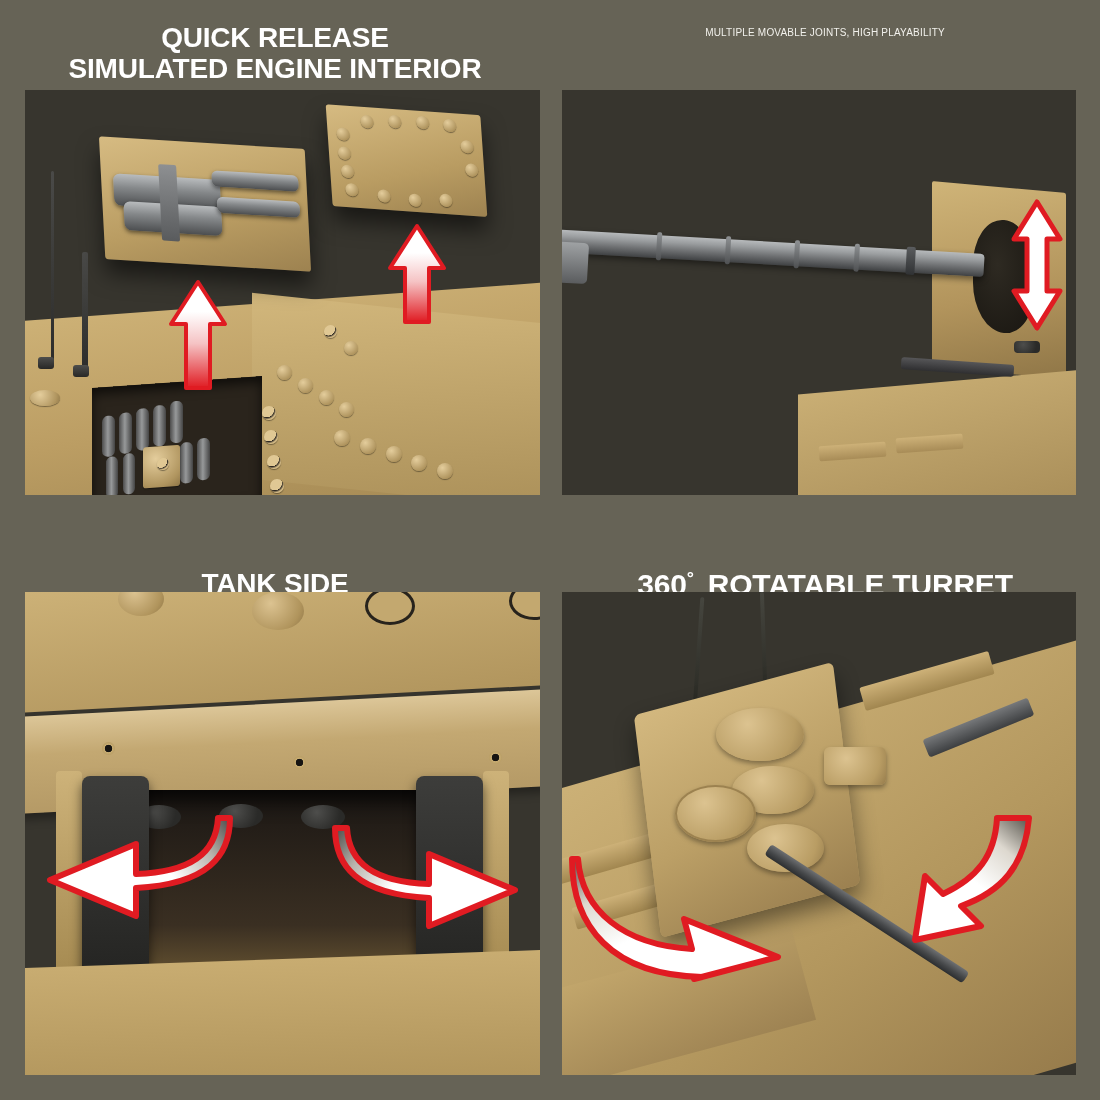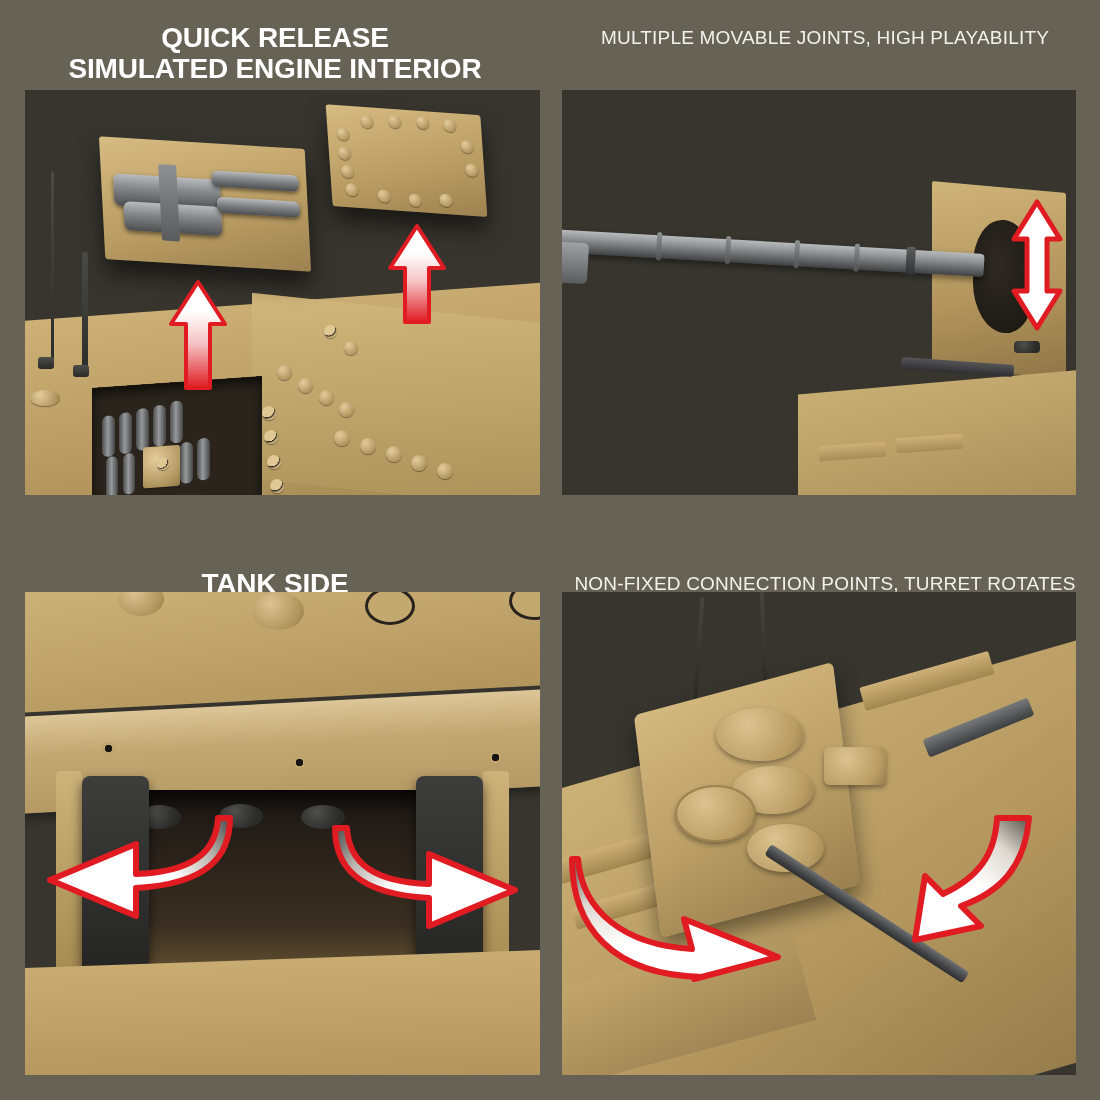--- a/index.html
+++ b/index.html
@@ -28,21 +28,21 @@
   .title{
     font-size:28px;
     font-weight:bold;
     letter-spacing:-0.2px;
     line-height:1.12;
     text-transform:uppercase;
     white-space:pre-line;
   }
   .title.big{font-size:30px;}
   .subtitle{
-    font-size:19px;
+    font-size:10px;
     font-weight:400;
     letter-spacing:.2px;
     margin-top:5px;
     text-transform:uppercase;
     color:#f2f1ec;
   }
   .deg{font-size:18px;vertical-align:super;line-height:0;}
   .sp{display:inline-block;width:14px;}
 
   
@@ -461,20 +461,21 @@
             <path d="M12 4 C 14 40, 40 58, 94 60 L94 30 L180 66 L94 102 L94 74
                      C 22 70, 0 42, 0 4 Z" fill="url(#cg2)" stroke="#e01b22" stroke-width="6" stroke-linejoin="round"></path>
           </svg>
         </div>
       </div>
     </div>
   </div>
 
   <div class="cell" id="p4">
     <div class="head">
+      <div class="title big"><span>360</span><span class="deg">°</span><span class="sp"></span><span>ROTATABLE TURRET</span></div>
       <div class="subtitle">NON-FIXED CONNECTION POINTS, TURRET ROTATES FREELY, VARIOUS SHAPES</div>
     </div>
     <div class="photo">
       <div class="scene">
 
         <div class="p4-hull"></div>
         <div class="p4-track" style="left:-2%;top:52%;width:26%;height:5%;"></div>
         <div class="p4-track" style="left:2%;top:62%;width:24%;height:4.5%;"></div>
         <div class="p4-track" style="left:58%;top:16%;width:26%;height:5%;"></div>
         <div class="p4-fender"></div>

